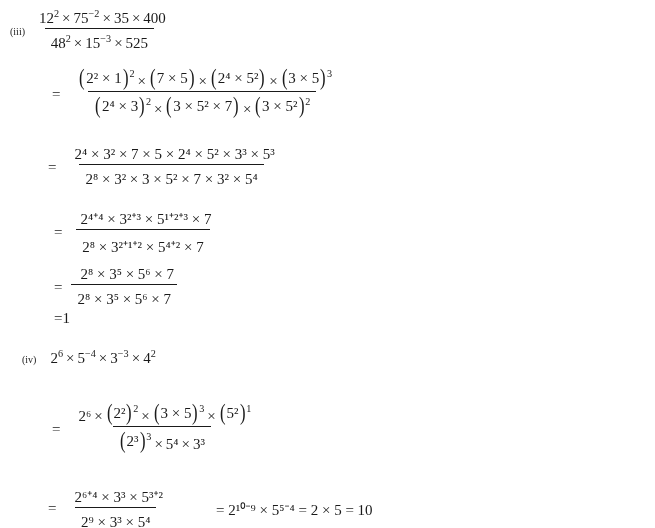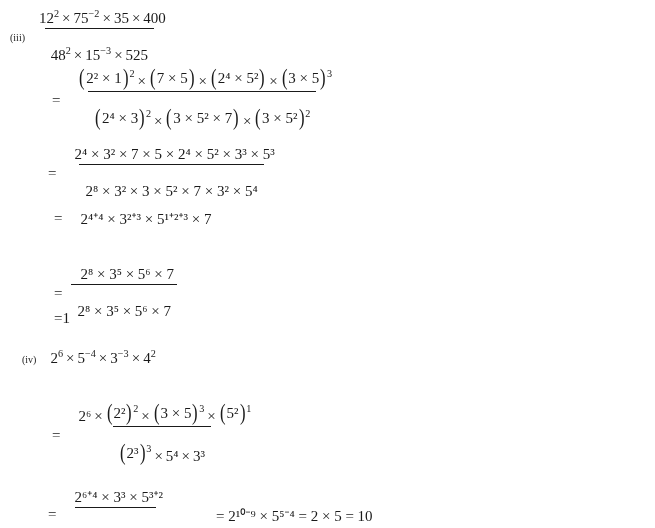--- a/index.html
+++ b/index.html
@@ -42,21 +42,21 @@
     vertical-align: middle;
     margin: 0 2px;
   }
   .frac .num {
     padding: 0 6px 1px 6px;
     white-space: nowrap;
     margin-left: 6px;
   }
   .frac .den {
     border-top: 1px solid #1a1a1a;
-    padding: 18px 6px 0 6px;
+    padding: 6px 6px 0 6px;
     white-space: nowrap;
   }
   sup {
     font-size: 0.68em;
     vertical-align: super;
     line-height: 0;
   }
   .times {
     padding: 0 3px;
   }
@@ -159,20 +159,21 @@
         <span class="den nowrap">2⁸ × 3² × 3 × 5² × 7 × 3² × 5⁴</span>
       </span>
     </div>
   </div>
 
   <div class="item" style="left:54px; top:208px;">
     <div class="mathline">
       <span class="eq">=</span>
       <span class="frac">
         <span class="num nowrap">2⁴⁺⁴ × 3²⁺³ × 5¹⁺²⁺³ × 7</span>
+        <span class="den nowrap">2⁸ × 3²⁺¹⁺² × 5⁴⁺² × 7</span>
       </span>
     </div>
   </div>
 
   <div class="item" style="left:54px; top:266px;">
     <div class="mathline">
       <span class="eq">=</span>
       <span class="frac">
         <span class="num nowrap">2⁸ × 3⁵ × 5⁶ × 7</span>
         <span class="den nowrap">2⁸ × 3⁵ × 5⁶ × 7</span>

